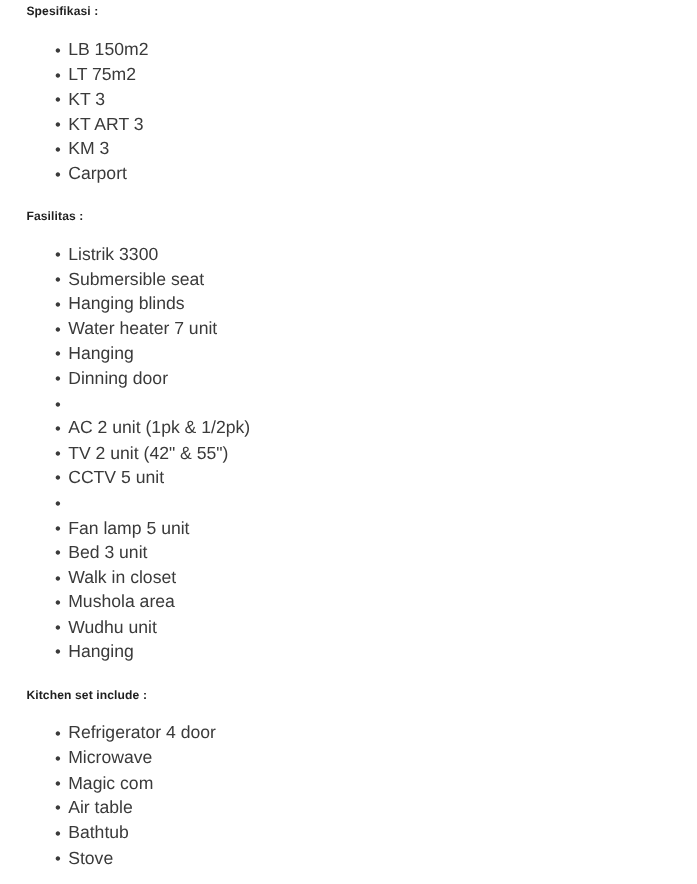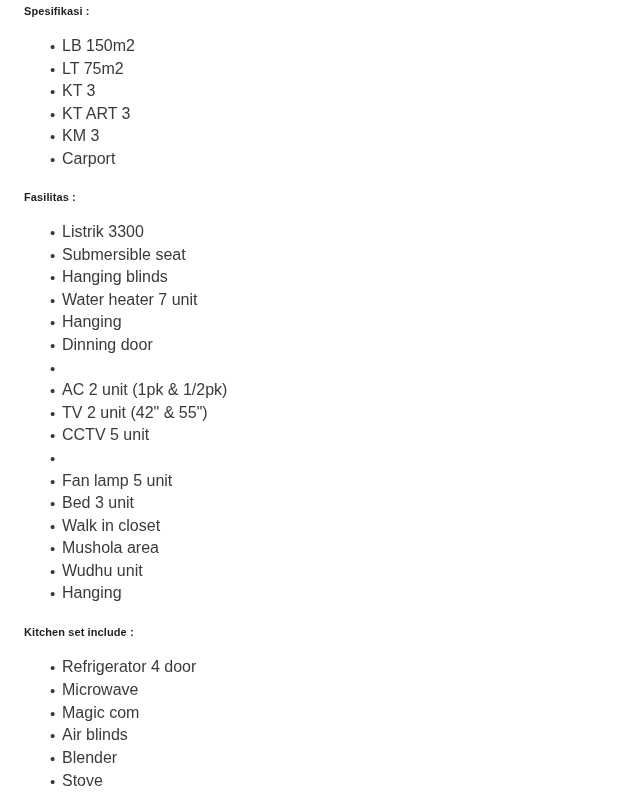--- a/index.html
+++ b/index.html
@@ -188,25 +188,25 @@
       <li class="item">
           <span class="bullet">•</span>
           <span>Microwave</span>
         </li>
       <li class="item">
           <span class="bullet">•</span>
           <span>Magic com</span>
         </li>
       <li class="item">
           <span class="bullet">•</span>
-          <span>Air blinds</span>
-        </li>
-      <li class="item">
-          <span class="bullet">•</span>
-          <span>Blender</span>
+          <span>Air table</span>
+        </li>
+      <li class="item">
+          <span class="bullet">•</span>
+          <span>Bathtub</span>
         </li>
       <li class="item">
           <span class="bullet">•</span>
           <span>Stove</span>
         </li>
     </ul>
   </div>
 
 </div>
 

